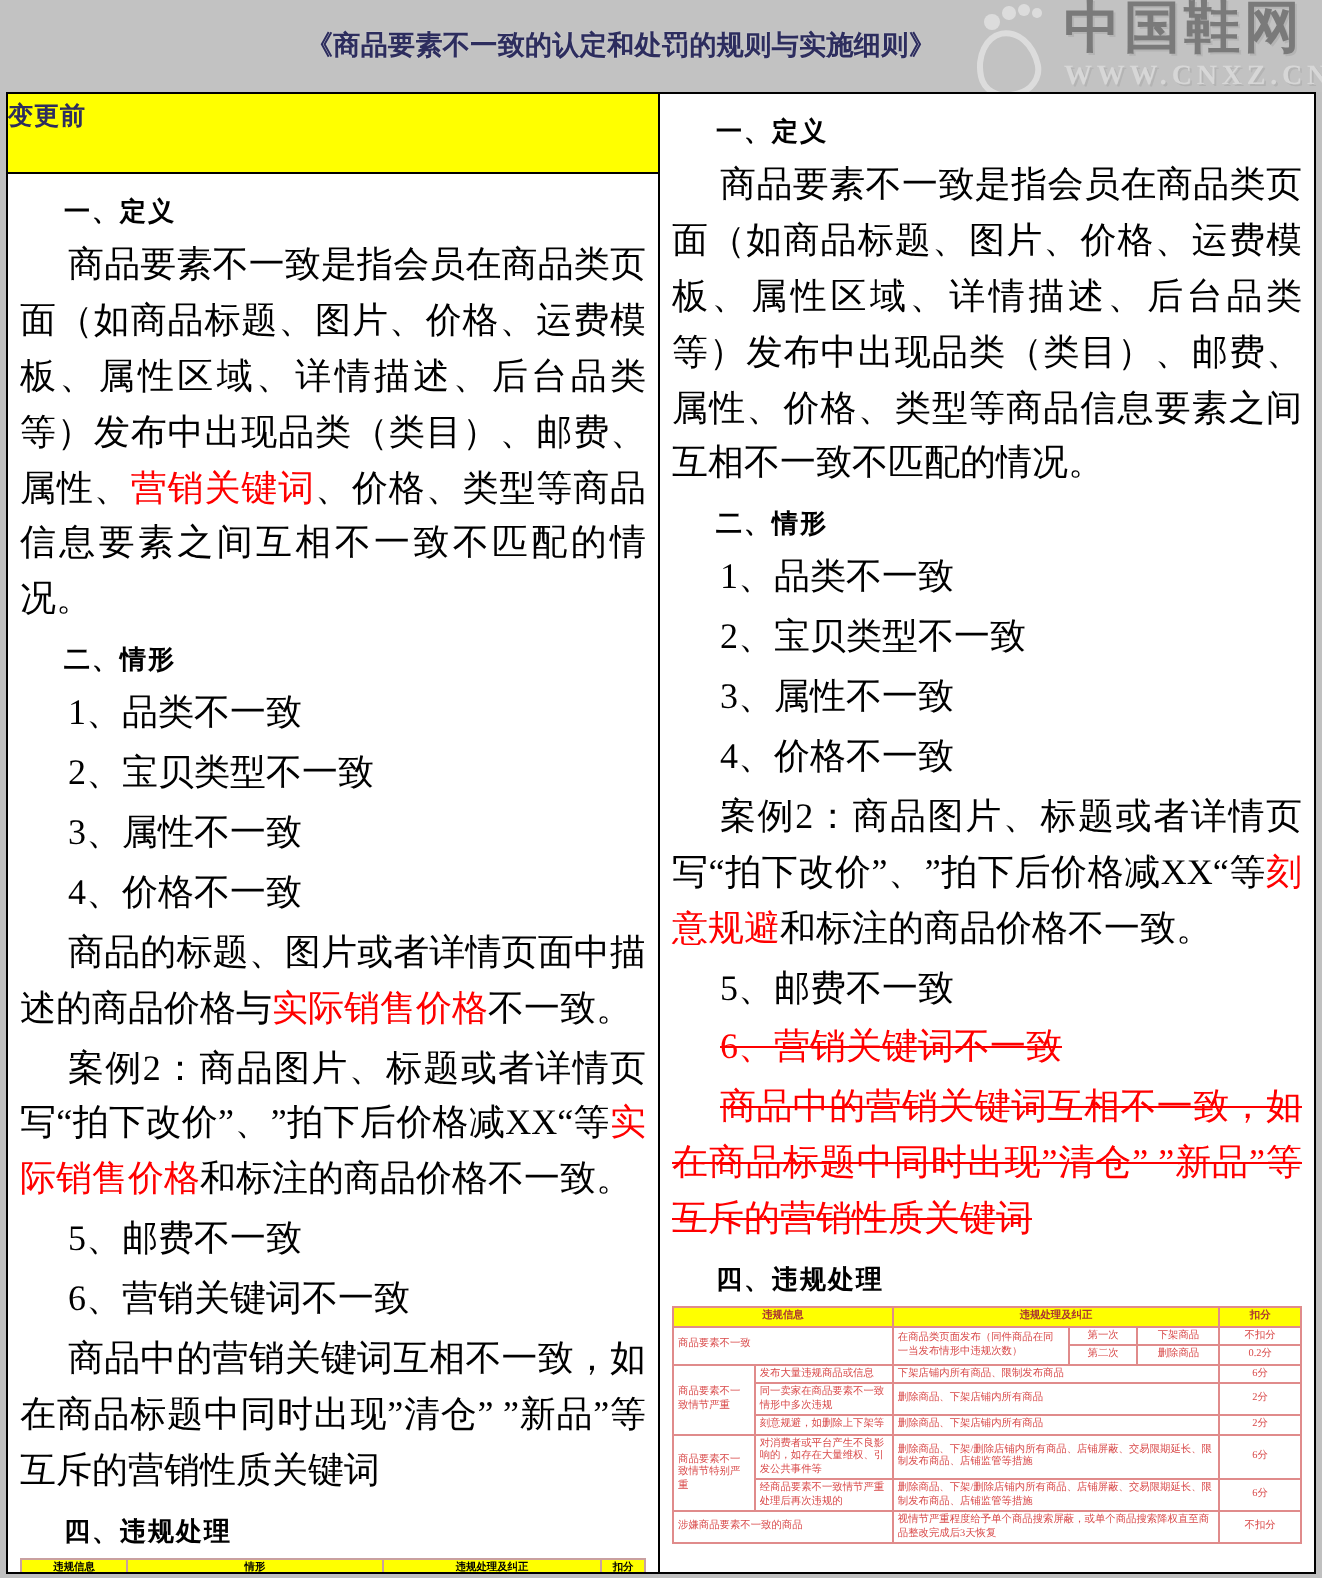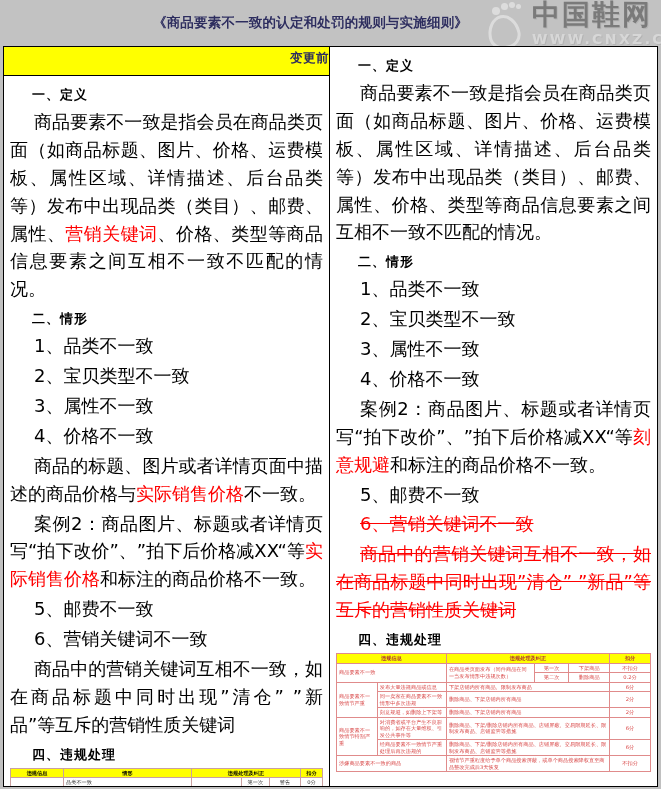--- a/index.html
+++ b/index.html
@@ -2,21 +2,21 @@
 <html><head>
 <meta charset="utf-8">
 <style>
   html,body{margin:0;padding:0;}
   body{
     width:661px;height:789px;overflow:hidden;
     background:#c0c0c0;
     font-family:"DejaVu Sans","Liberation Sans",sans-serif;
     font-size:12px;color:#000;
   }
-  .page{position:relative;width:661px;height:611px;}
+  .page{position:relative;width:661px;height:611px;font-family:Liberation Serif, serif;}
 
   
   .header{
     position:relative;height:46px;background:#c2c2c2;
     display:flex;align-items:center;justify-content:center;
   }
   .doc-title{
     font-weight:bold;font-size:13.5px;color:#2d2d5e;letter-spacing:.2px;
     text-shadow:0 0 1px rgba(255,255,255,.35);
     margin-left:-40px;
@@ -45,22 +45,22 @@
   
   .compare{
     position:absolute;left:3px;top:46px;width:655px;height:741px;
     display:flex;background:#fff;border:1px solid #000;box-sizing:border-box;
   }
   .col{box-sizing:border-box;height:100%;overflow:hidden;position:relative;}
   .col.left{width:326px;border-right:1px solid #000;}
   .col.right{width:327px;}
   .col-head{
     background:#ffff00;border-bottom:1px solid #000;
-    text-align:right;font-weight:bold;font-size:12.5px;color:#2d2d5e;
-    padding:3px 0 8px;letter-spacing:.5px;
+    text-align:left;font-weight:bold;font-size:12.5px;color:#2d2d5e;
+    padding:3px 0 19px;letter-spacing:.5px;
   }
   .col-body{padding:3px 6px 0 6px;}
 
   
   .h2{font-weight:bold;font-size:13px;margin:7px 0 4px 22px;letter-spacing:1px;}
   p.t{margin:0 0 2px 0;line-height:1.55;font-size:18px;text-align:justify;}
   p.ind{text-indent:24px;}
   p.num{margin-left:24px;}
   .red{color:#ff0000;}
   .strike{color:#ff0000;text-decoration:line-through;}

